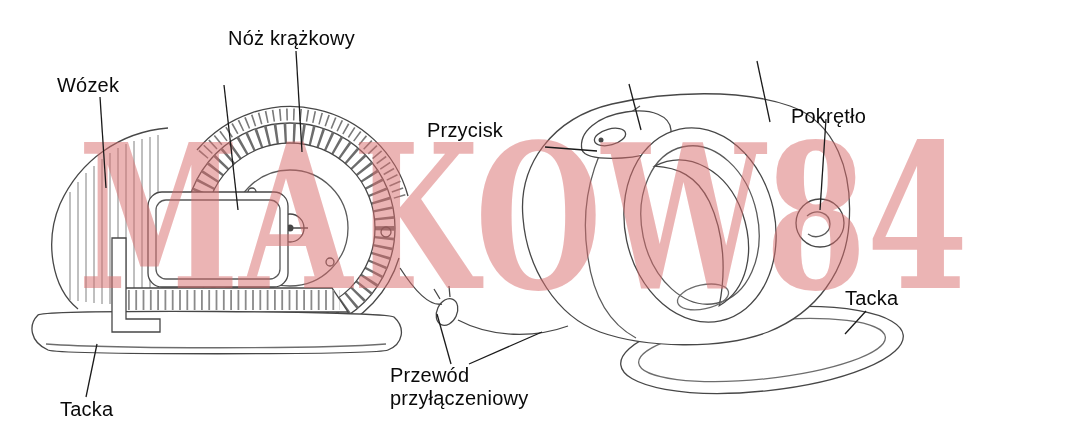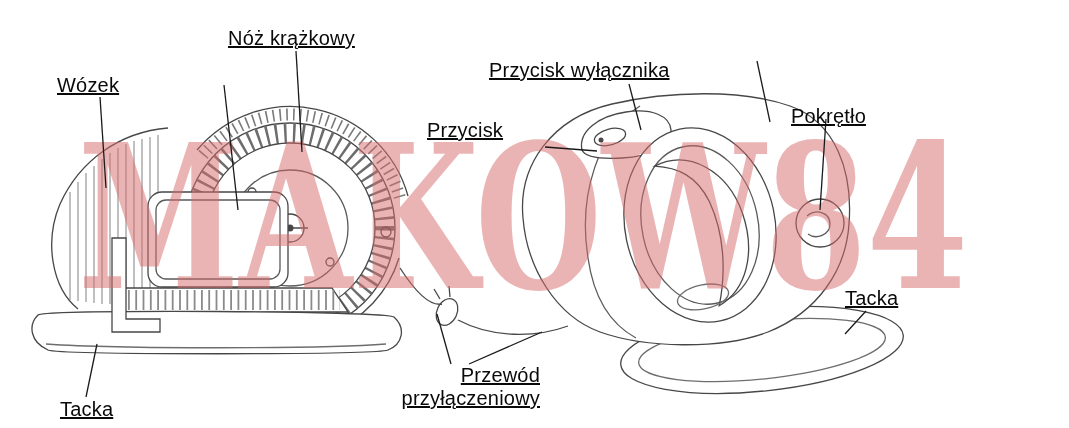--- a/index.html
+++ b/index.html
@@ -11,24 +11,23 @@
     overflow:hidden;
   }
   svg.art { position:absolute; left:0; top:0; }
   .label {
     position:absolute;
     color:#0a0a0a;
     font-size:20px;
     line-height:22px;
     white-space:nowrap;
     letter-spacing:0.2px;
-    text-decoration:underline;
   }
   .label .lline { display:block; line-height:23px; }
-  .label.center { text-align:right; white-space:normal; }
+  .label.center { text-align:left; white-space:normal; }
 </style>
 </head>
 <body>
 
 <div class="stage">
 
   <svg class="art" width="1069" height="428" viewBox="0 0 1069 428">
 
     <g stroke="#474747" fill="none" stroke-width="1.3">
 
@@ -111,21 +110,20 @@
       <line x1="469" y1="364" x2="542" y2="332"></line>
       <line x1="86" y1="397" x2="97" y2="344"></line>
     </g>
   </svg>
 
   <div class="label" style="left:228px;top:27px">Nóż krążkowy</div>
 
 
   <div class="label" style="left:57px;top:74px">Wózek</div>
 
-  <div class="label" style="left:489px;top:59px">Przycisk wyłącznika</div>
 
 
   <div class="label" style="left:791px;top:105px">Pokrętło</div>
 
   <div class="label" style="left:427px;top:119px">
     <span class="lline">Przycisk</span>
   </div>
 
   <div class="label" style="left:845px;top:287px">Tacka</div>
 

